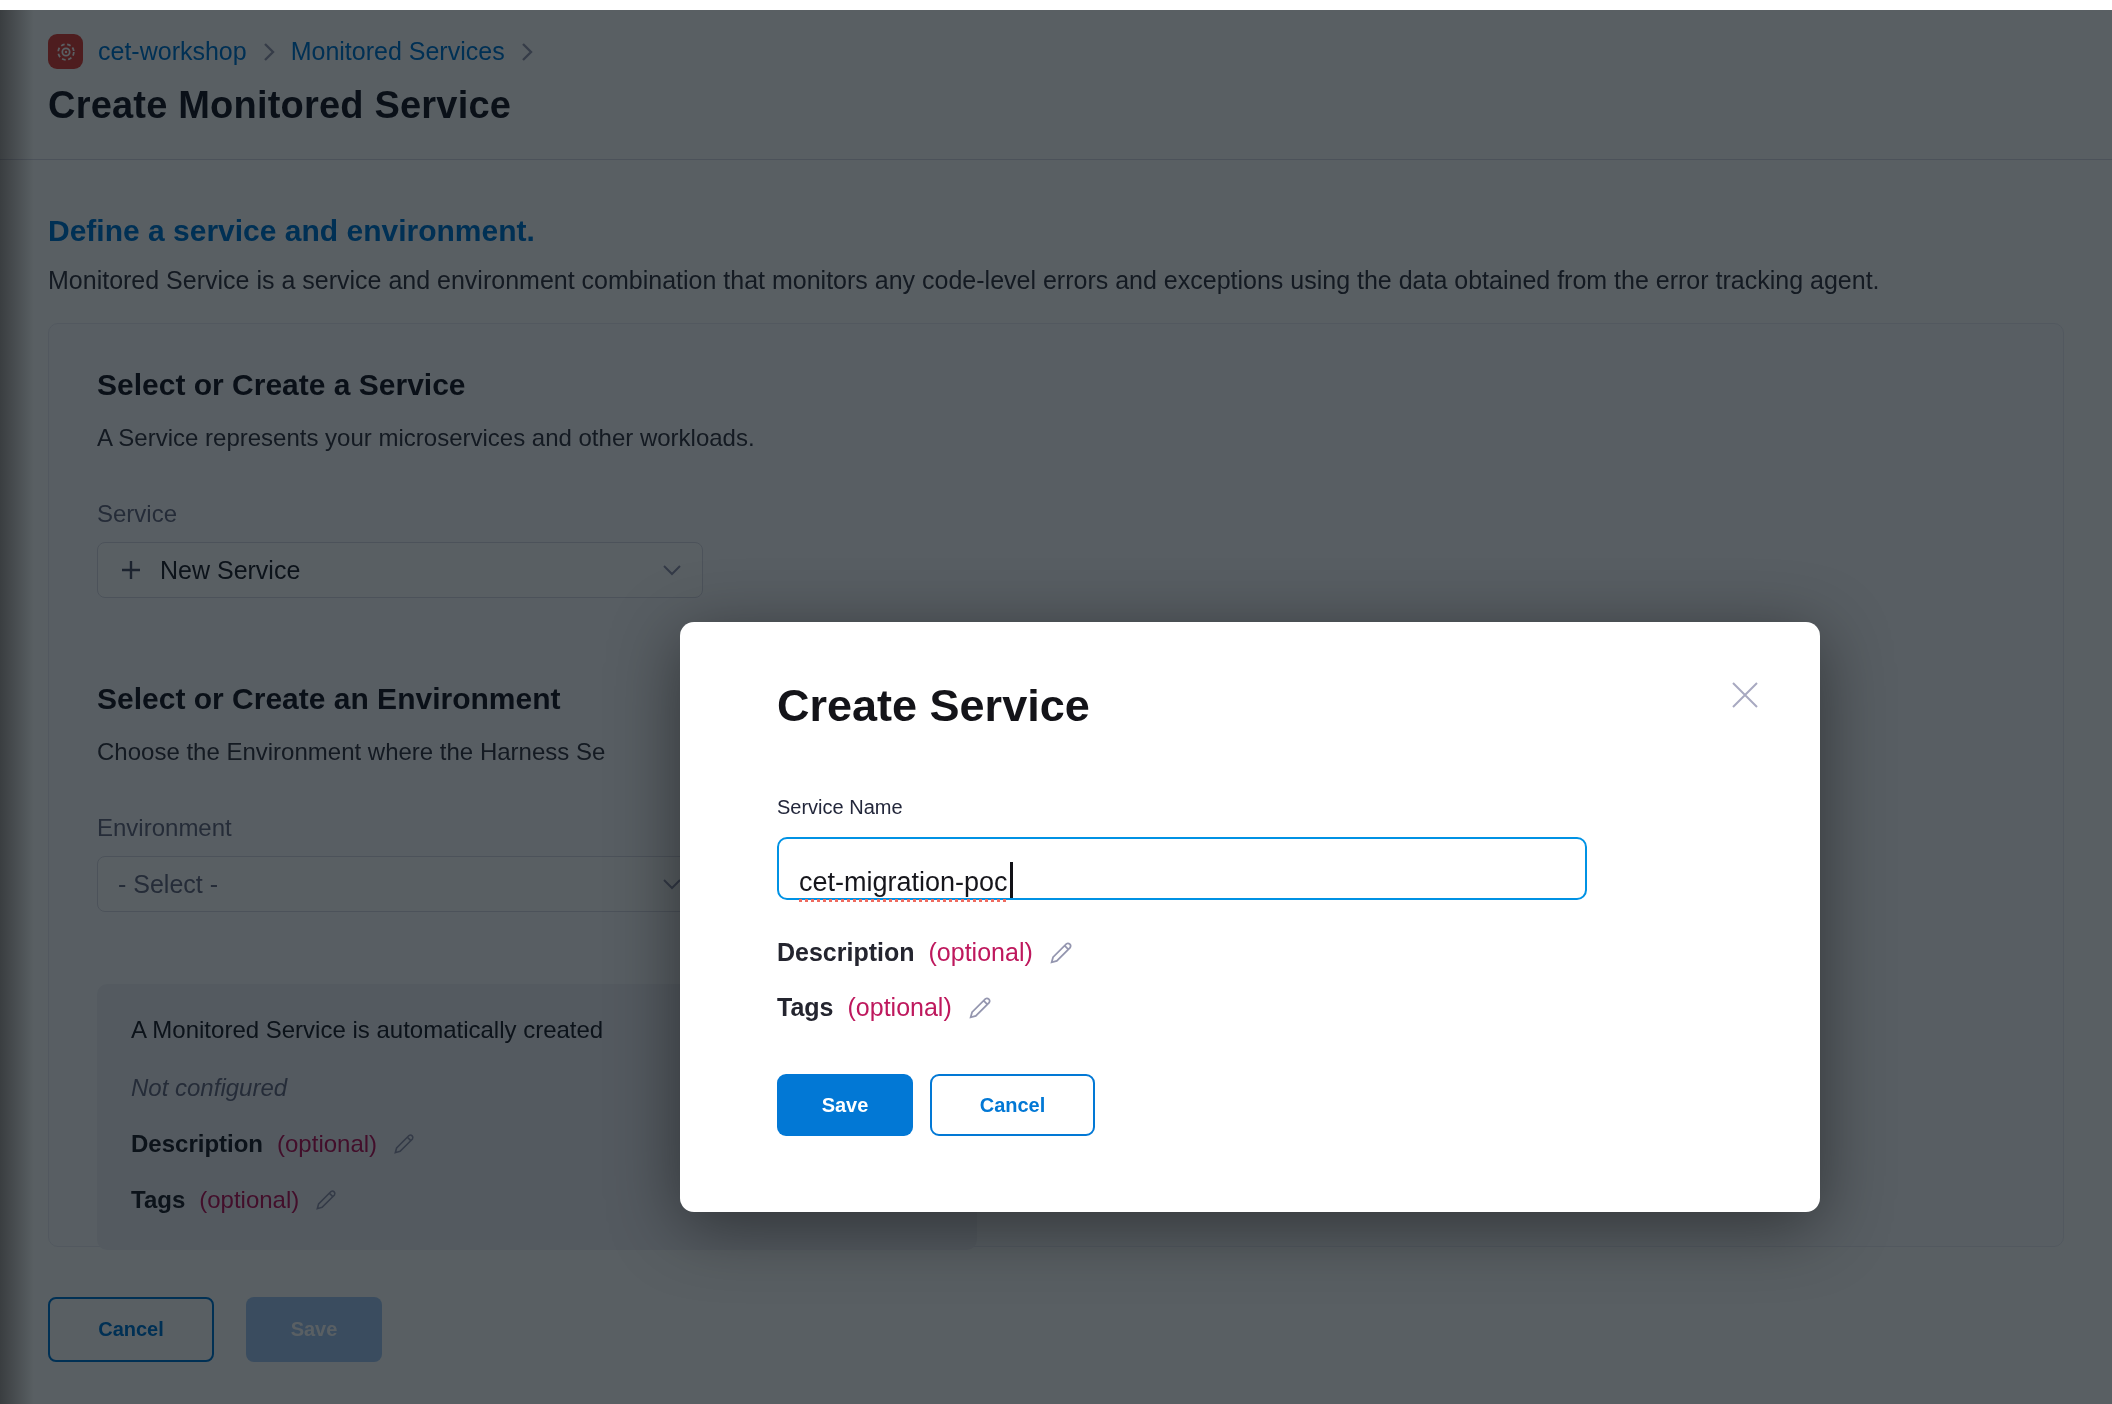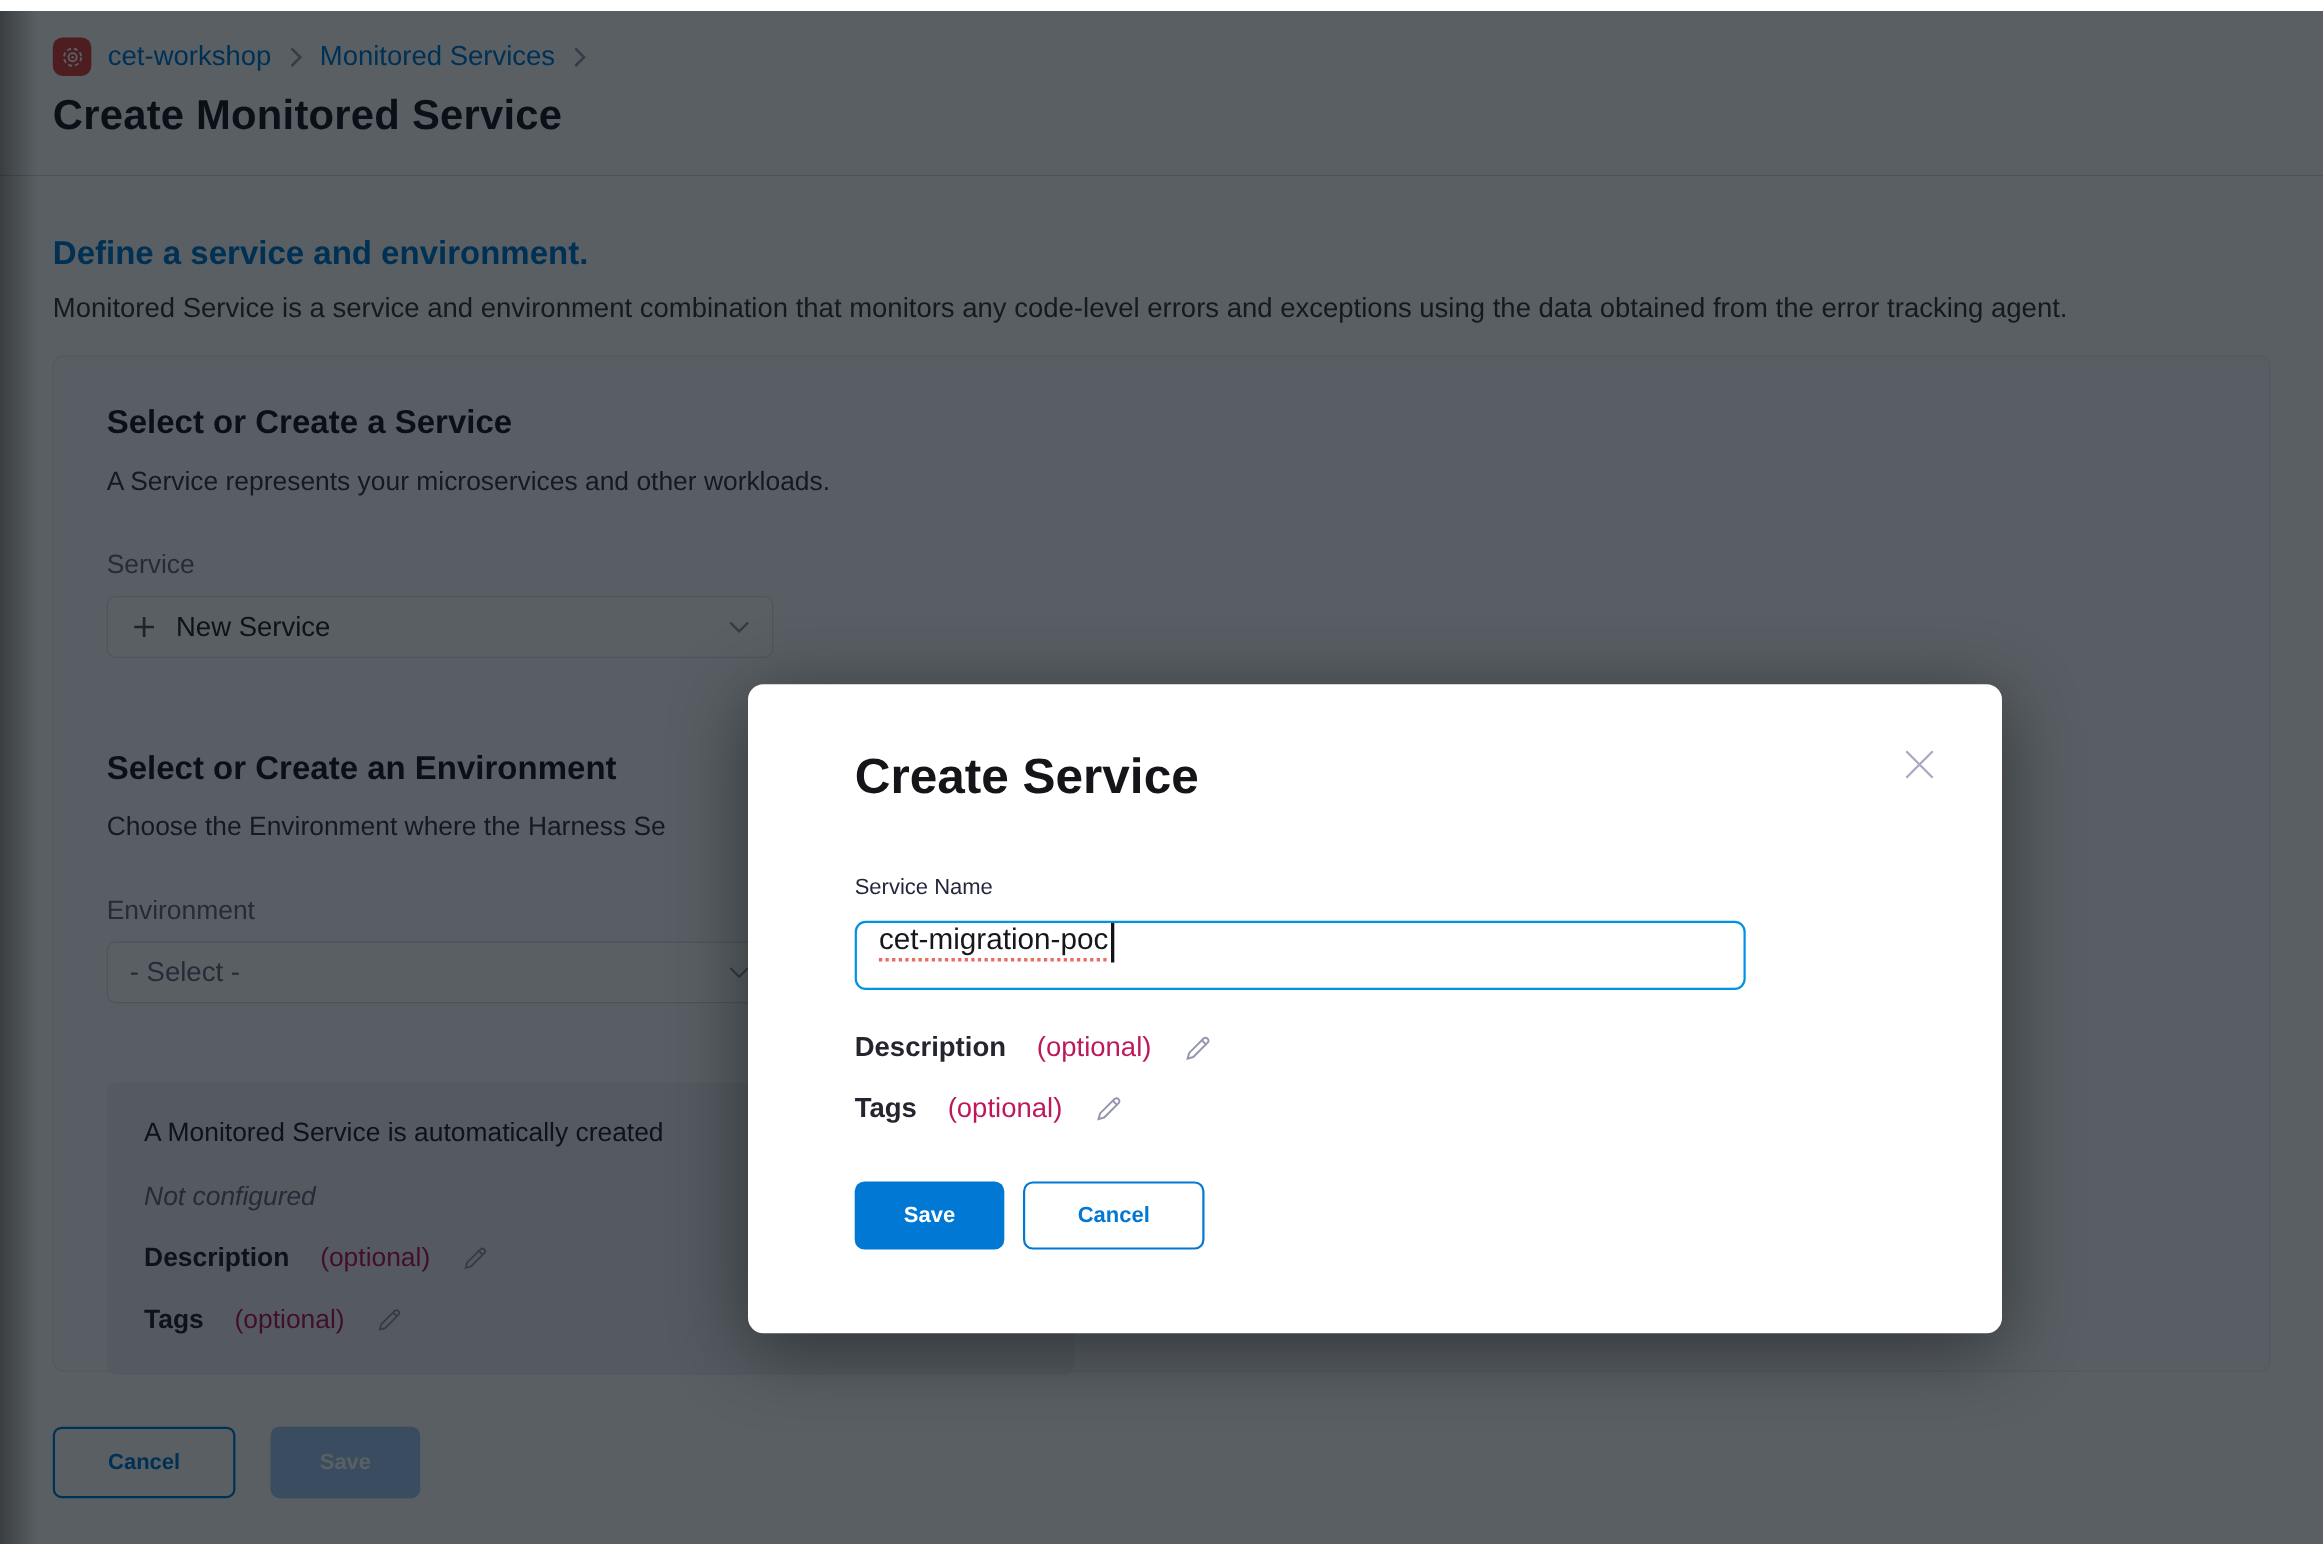--- a/index.html
+++ b/index.html
@@ -38,21 +38,21 @@
               cursor:pointer; }
   .dropdown .plus { display:flex; align-items:center; margin-right:16px; }
   .dropdown .chev { margin-left:auto; display:flex; align-items:center; }
   .dropdown.placeholder { color:#6b6d85; }
   .env-heading { margin-top:84px; }
 
   .info-box { margin-top:72px; width:880px; background:#f0f1f7; border-radius:10px;
               padding:32px 34px 36px; }
   .info-line { font-size:24px; color:#24252f; }
   .info-status { margin-top:30px; font-size:24px; font-style:italic; color:#6b6d85; }
-  .edit-row { margin-top:28px; display:flex; align-items:center; gap:28px; font-size:24px; }
+  .edit-row { margin-top:28px; display:flex; align-items:center; gap:14px; font-size:24px; }
   .edit-row .lbl { font-weight:bold; color:#24252f; }
   .edit-row .opt { color:#be185d; }
   .pencil { display:flex; align-items:center; cursor:pointer; }
 
   .page-actions { position:absolute; top:1297px; left:48px; display:flex; gap:32px; }
   .btn { height:65px; border-radius:8px; font-size:20px; font-weight:bold;
          display:flex; align-items:center; justify-content:center; cursor:pointer;
          font-family:"Liberation Sans", sans-serif; }
   .btn-outline { width:166px; border:2px solid #0278d5; color:#0278d5; background:transparent; }
   .btn-disabled { width:136px; background:#a5c8f3; color:#ffffff; cursor:default; }
@@ -65,21 +65,21 @@
 
   
   .modal { position:absolute; left:680px; top:622px; width:1140px; height:590px;
            background:#fff; border-radius:14px; z-index:60;
            box-shadow:0 14px 70px rgba(0,0,0,0.45); padding-left:97px; }
   .modal-title { padding-top:58px; font-size:45px; font-weight:bold; color:#141419; }
   .modal-close { position:absolute; top:54px; right:56px; width:38px; height:38px;
                  display:flex; align-items:center; justify-content:center; cursor:pointer; }
   .form-label { margin-top:64px; font-size:20px; color:#23273b; }
   .text-input { margin-top:18px; width:810px; height:63px; border:2px solid #0092e4;
-                border-radius:10px; background:#fff; display:flex; align-items:flex-start;
+                border-radius:10px; background:#fff; display:flex; align-items:flex-end;
                 padding:0 20px; font-size:27px; color:#16161c; cursor:text; }
   .spell { text-decoration-line:underline; text-decoration-style:dotted;
            text-decoration-color:#ef6a5e; text-decoration-thickness:3px;
            text-underline-offset:8px; }
   .caret { display:inline-block; width:3px; height:36px; background:#121217;
            margin-left:2px; vertical-align:middle; }
   .modal .edit-row { font-size:25px; }
   .modal .row-desc { margin-top:38px; }
   .modal .row-tags { margin-top:26px; }
   .modal-actions { margin-top:52px; display:flex; gap:17px; }

